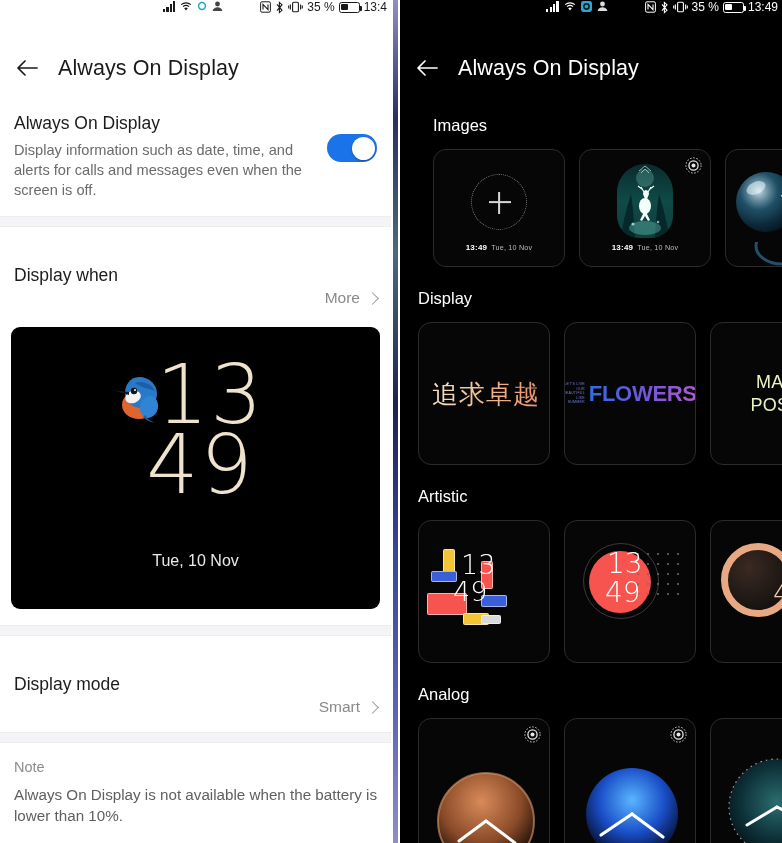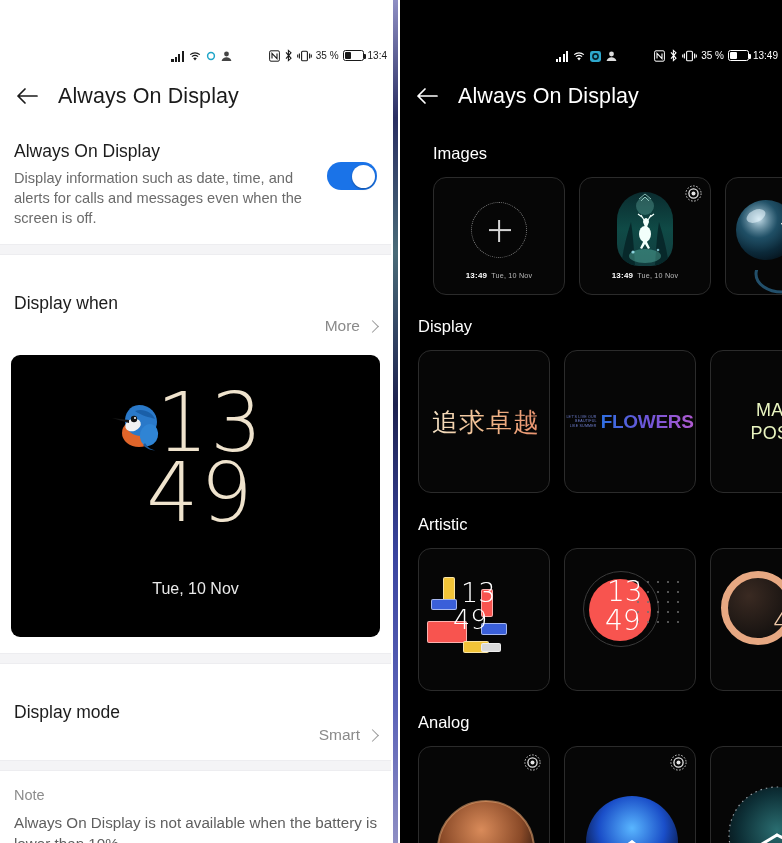--- a/index.html
+++ b/index.html
@@ -14,24 +14,23 @@
   
   .phone-left {
     position: relative;
     width: 391px; height: 843px;
     background: #ffffff;
     overflow: hidden;
     flex: 0 0 391px;
   }
   .statusbar {
     height: 34px;
-    display: flex; align-items: flex-end;
-    font-size: 10px;
+    display: flex; align-items: flex-start;
+    font-size: 12px;
     padding: 0 4px 0 0;
-    margin-top: 28px;
   }
   .sb-left-spacer { flex: 1; }
   .sb-group { display: flex; align-items: center; gap: 4px; }
   .sb-group.right { margin-left: 36px; }
   .sb-ico { display: inline-flex; align-items: center; }
   .statusbar.light { color: #1a1a1a; }
   .statusbar.dark { color: #ffffff; }
 
   .signal-bars { display: inline-flex; align-items: flex-end; gap: 1.2px; height: 11px; }
   .signal-bars i { width: 2.2px; background: currentColor; display: block; }
@@ -150,21 +149,21 @@
     font-family: "DejaVu Sans", sans-serif;
     background: linear-gradient(90deg,#f6ead0,#f0b98a,#e98b6a);
     -webkit-background-clip: text; background-clip: text; color: transparent;
   }
   .graffiti-flowers {
     position:absolute; left:0; right:0; top:50%; transform: translateY(-50%);
     display:flex; align-items:center; justify-content:center; gap:4px;
   }
   .flowers-small { font-size: 3.6px; line-height:1.25; color:#6f7fd0; text-align:right; letter-spacing:.2px;}
   .flowers-big {
-    font-size: 19px; font-weight: 700; letter-spacing:-.3px;
+    font-size: 22px; font-weight: 700; letter-spacing:-.3px;
     background: linear-gradient(90deg,#2f6fe0,#6f55d8,#b05ad0);
     -webkit-background-clip:text; background-clip:text; color:transparent;
   }
   .graffiti-make {
     position:absolute; left:0; right:0; top:50%; transform: translateY(-50%);
     text-align:center; font-size: 18px; line-height:1.28; color:#e9f5c0; letter-spacing:.3px;
   }
 
   .mondrian { position:absolute; inset:0; }
   .mondrian .blk { position:absolute; border:1.2px solid rgba(255,255,255,.55); border-radius:2px;}

